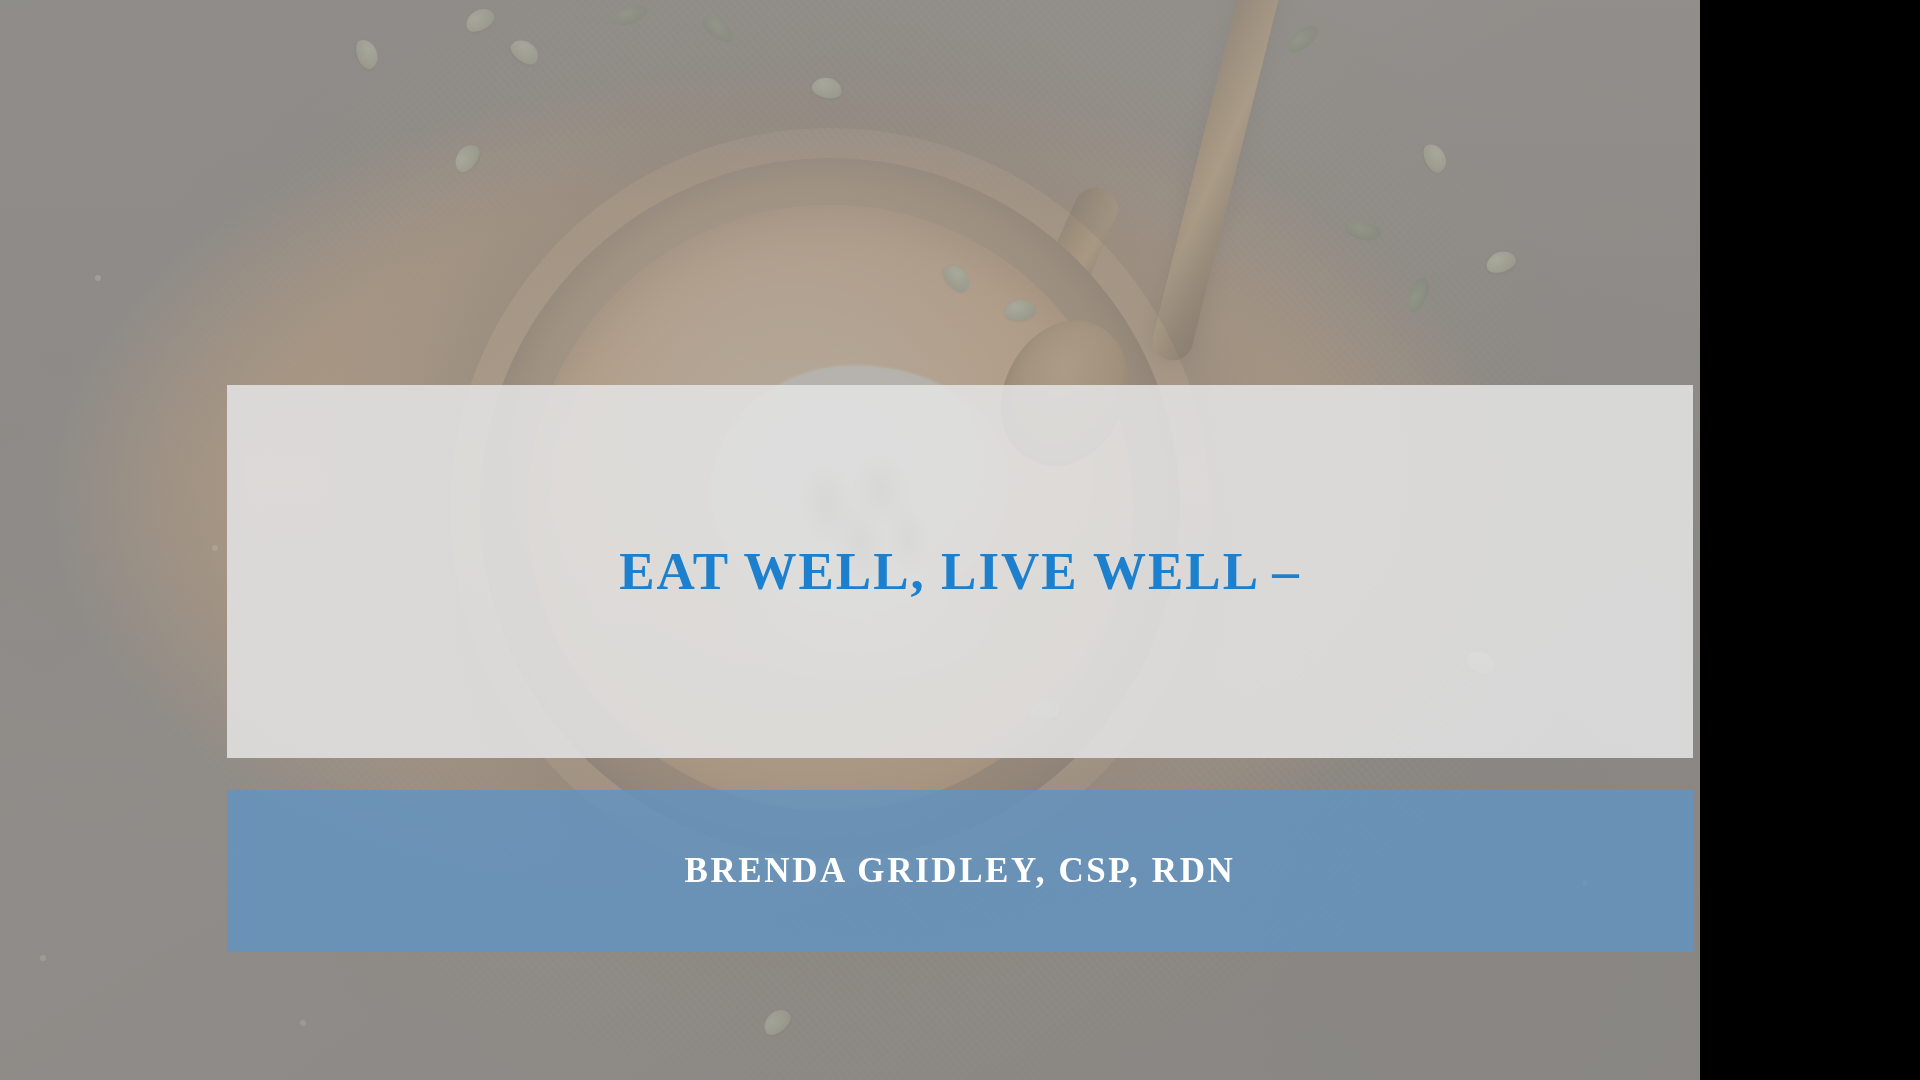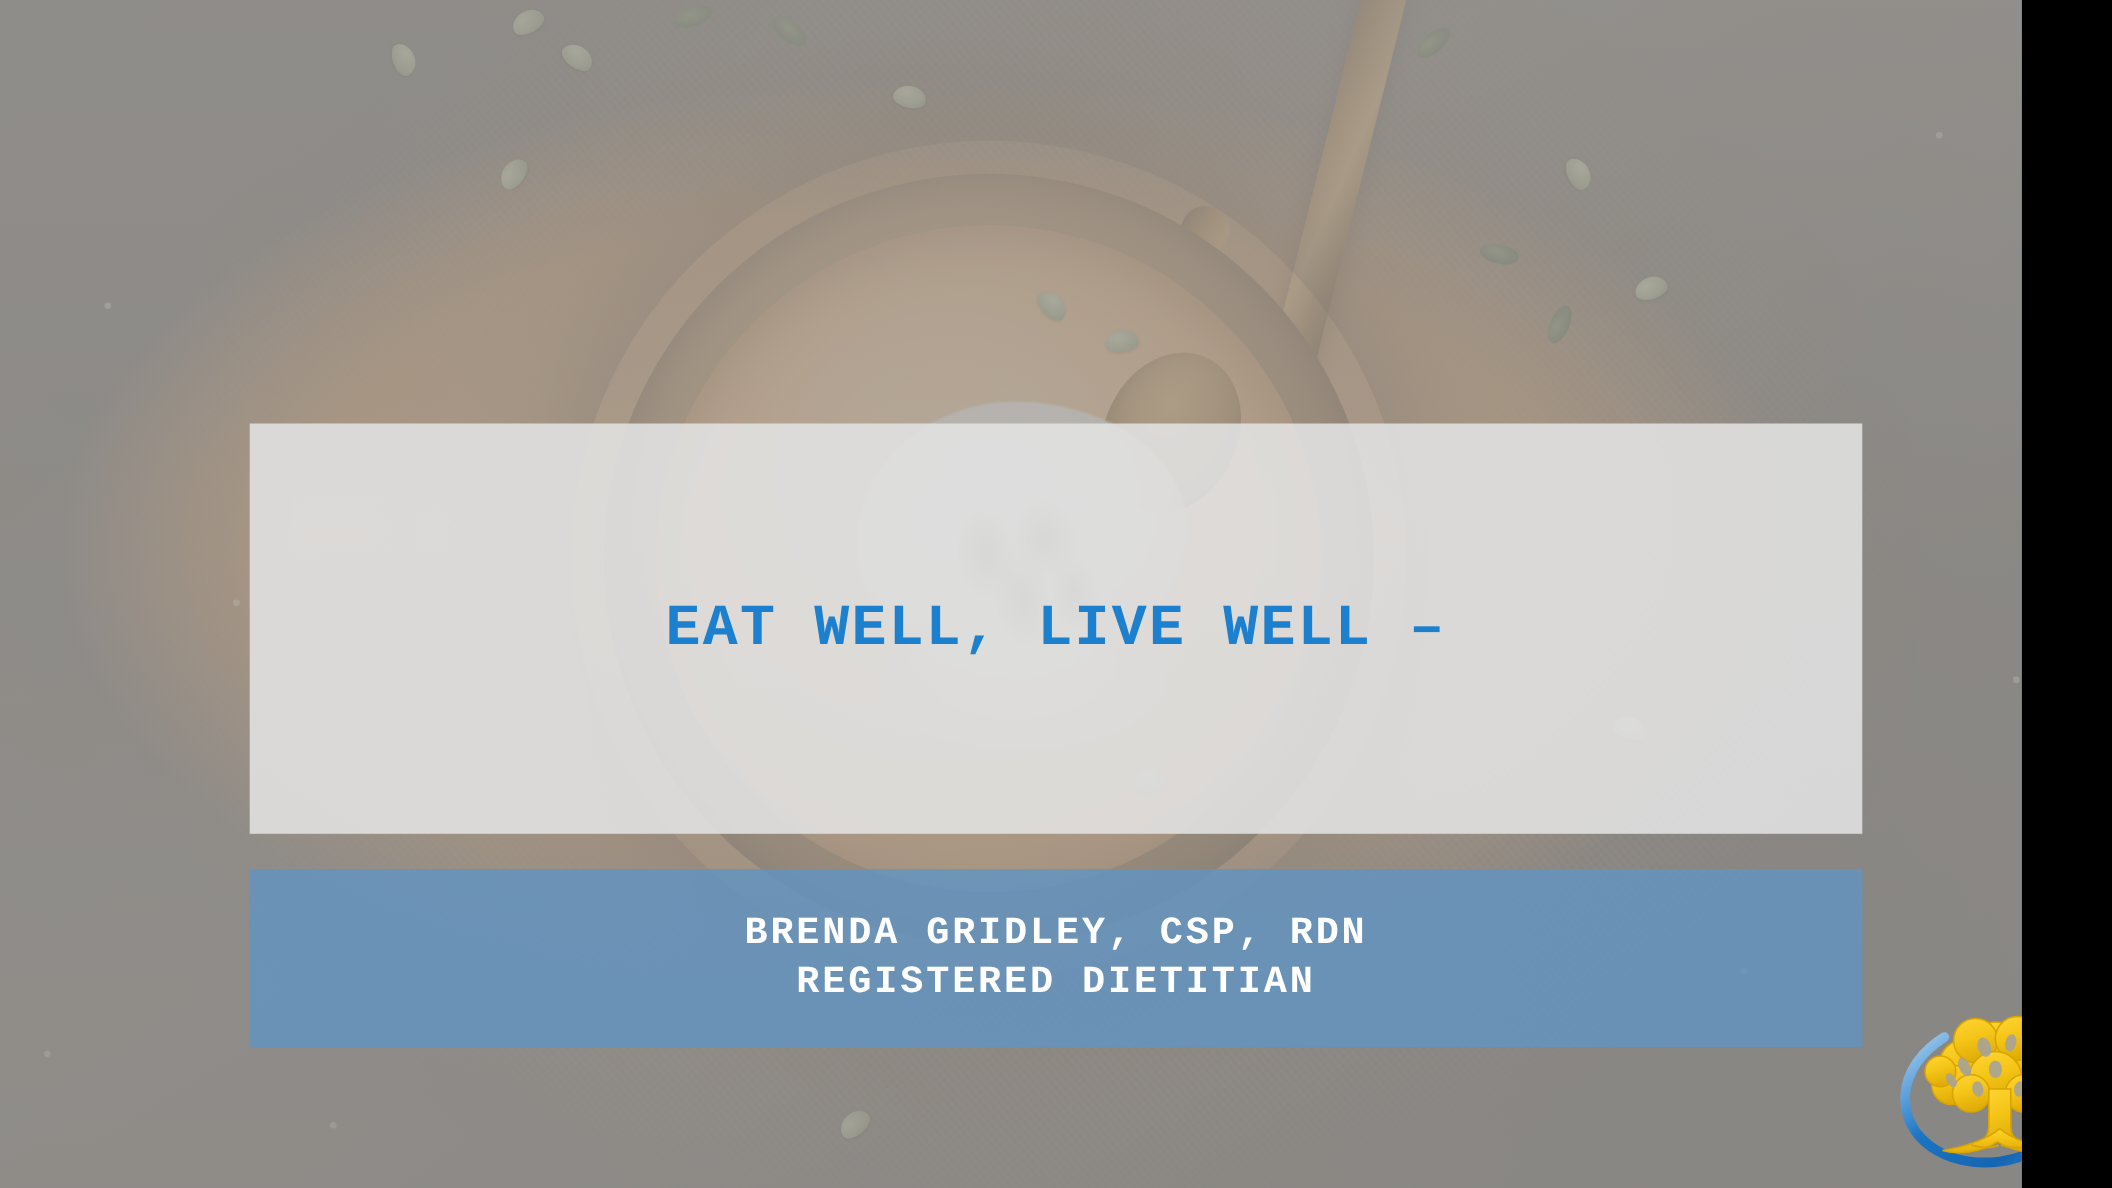--- a/index.html
+++ b/index.html
@@ -2,24 +2,24 @@
 <html><head>
 <meta charset="utf-8">
 <style>
   html, body {
     margin: 0;
     padding: 0;
     background: #000;
   }
   #stage {
     position: relative;
-    width: 1838px;
+    width: 1700px;
     height: 1080px;
     overflow: hidden;
-    font-family: Liberation Mono, monospace;
+    font-family: Liberation Serif, serif;
     background: #8f8e8c;
   }
 
   
   .photo {
     position: absolute;
     inset: 0;
     overflow: hidden;
   }
   .photo-base {
@@ -314,21 +314,20 @@
   </div>
 
   <div class="title-panel"></div>
   <div class="title-text">
     <span>EAT WELL, LIVE WELL –</span>
   </div>
 
   <div class="subtitle-panel"></div>
   <div class="subtitle-text">
     <span>BRENDA GRIDLEY, CSP, RDN</span>
-    <span>REGISTERED DIETITIAN</span>
   </div>
 
   <div class="logo">
     <svg viewBox="0 0 200 172" xmlns="http://www.w3.org/2000/svg" aria-hidden="true">
       <defs>
         <linearGradient id="swooshGrad" x1="0" y1="0" x2="1" y2="1">
           <stop offset="0%" stop-color="#d7e8f7"></stop>
           <stop offset="18%" stop-color="#7fb6e4"></stop>
           <stop offset="45%" stop-color="#1b74c4"></stop>
           <stop offset="75%" stop-color="#1566b2"></stop>

